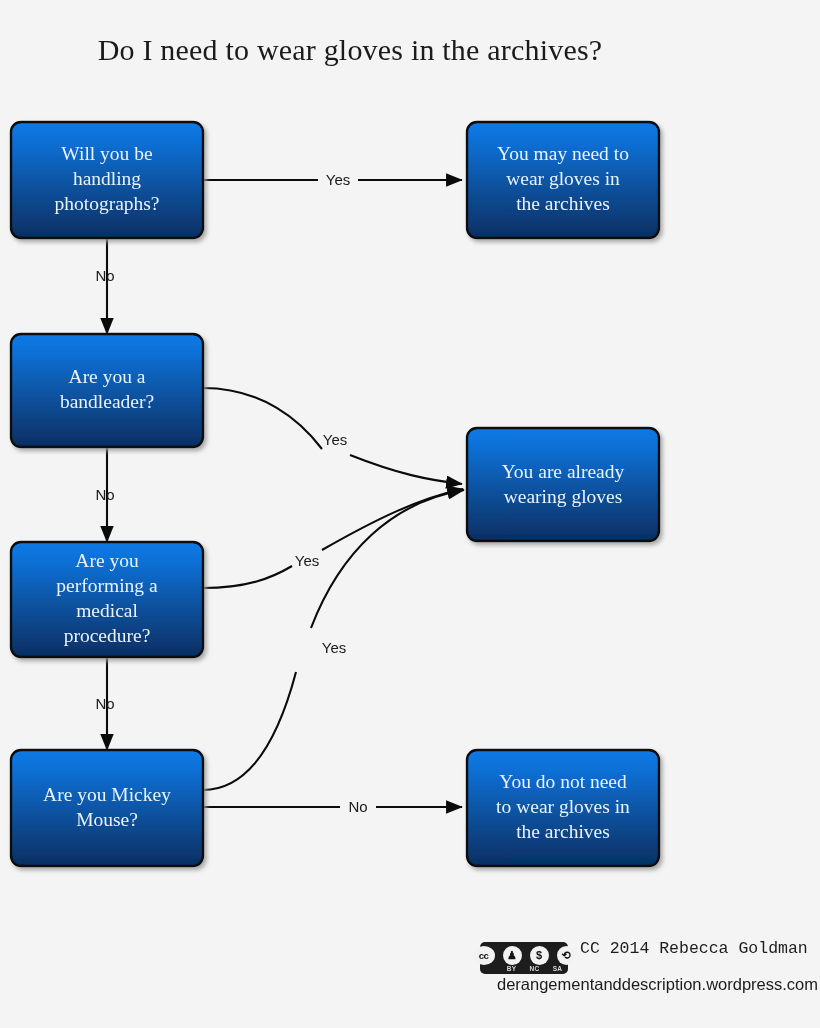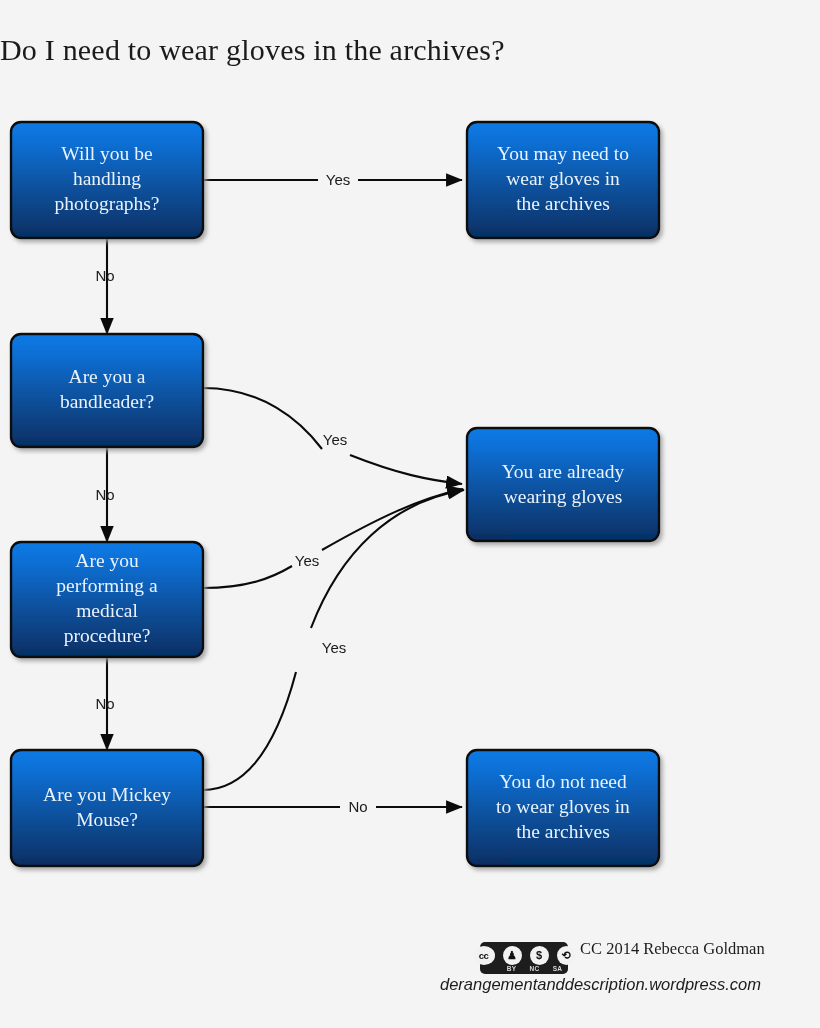--- a/index.html
+++ b/index.html
@@ -18,20 +18,21 @@
     position: absolute;
     left: 0; top: 0;
     width: 820px;
     height: 1028px;
   }
   .page-title {
     position: absolute;
     left: 0;
     top: 33px;
     width: 700px;
+    text-align: center;
     font-family: "Liberation Serif", "DejaVu Serif", serif;
     font-size: 30px;
     color: #1b1b1b;
     letter-spacing: 0.2px;
     white-space: nowrap;
   }
   svg.flow {
     position: absolute;
     left: 0; top: 0;
     width: 820px;
@@ -120,33 +121,33 @@
   .cc-sub span {
     color: #d9d9d9;
     font-family: "Liberation Sans", sans-serif;
     font-size: 6.5px;
     font-weight: bold;
     width: 18px;
     text-align: center;
     letter-spacing: 0.3px;
   }
   .credit-lines {
-    font-family: Liberation Serif, serif;
+    font-family: Liberation Mono, monospace;
     font-size: 16.5px;
     color: #1c1c1c;
     line-height: 1.35;
     text-align: right;
   }
   .footer-url {
     font-family: "Liberation Sans", sans-serif;
     font-size: 16.5px;
     color: #1c1c1c;
+    text-align: right;
     margin-top: 1px;
     padding-right: 2px;
-    font-style: italic;
   }
 </style>
 </head>
 <body>
 
 <div id="chart-root">
 
   <div class="page-title">Do I need to wear gloves in the archives?</div>
 
   <svg class="flow" viewBox="0 0 820 1028">

